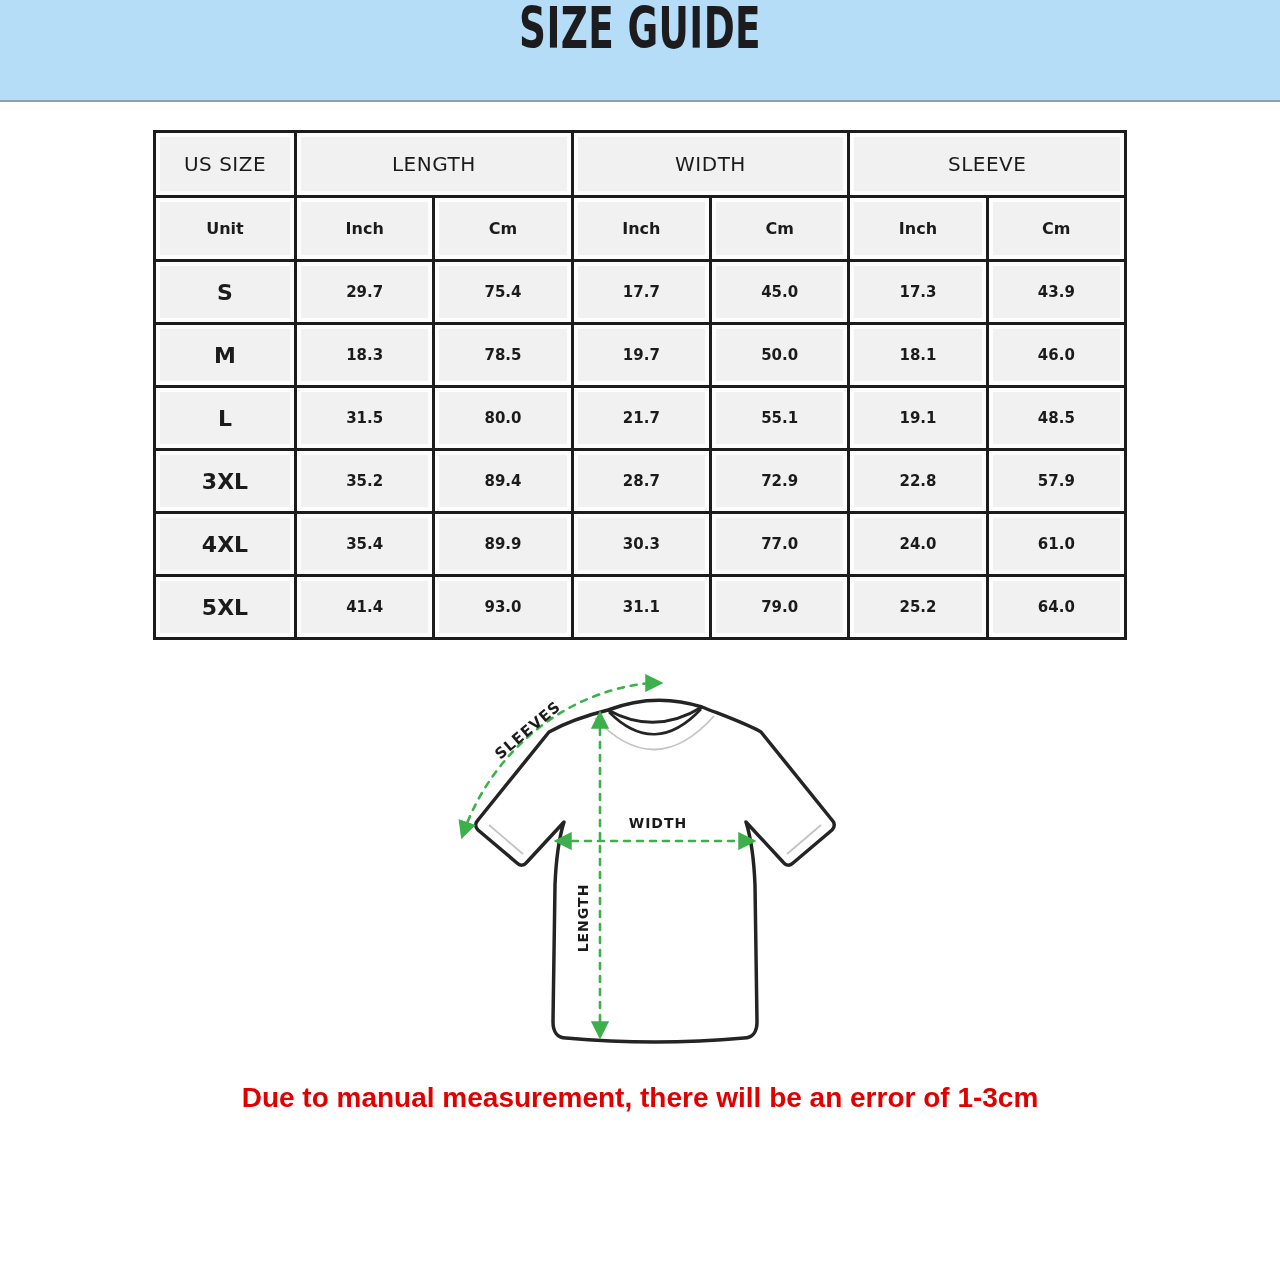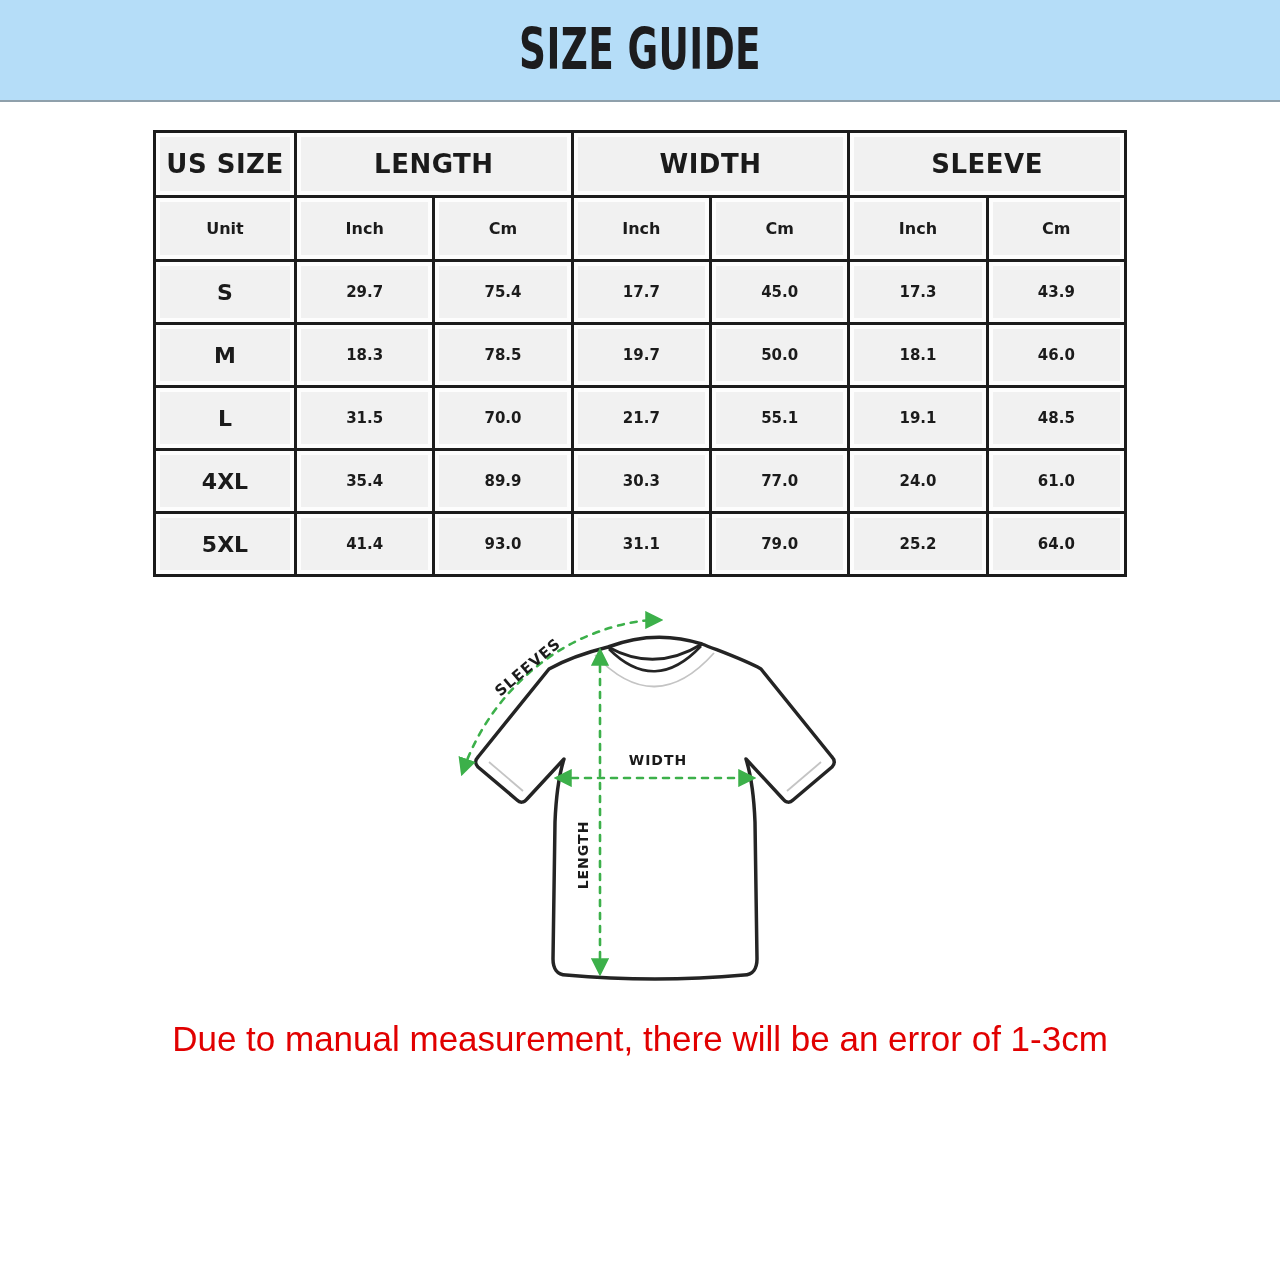--- a/index.html
+++ b/index.html
@@ -4,50 +4,50 @@
 <style>
   html,body { margin:0; padding:0; background:#ffffff; }
   .page {
     width:1280px; height:1280px; overflow:hidden; background:#ffffff;
     font-family:"DejaVu Sans","Liberation Sans",sans-serif;
     position:relative;
   }
   
   .banner {
     height:100px; background:#b5ddf8; border-bottom:2px solid #8fa0ab;
-    display:flex; align-items:center; justify-content:center;
+    display:flex; justify-content:center;
   }
   .banner .title {
     font-size:52px; font-weight:800; color:#1c1c1e; white-space:nowrap;
     transform:scale(0.72,1.08); letter-spacing:0.5px;
   }
   
   table.size-table {
     border-collapse:collapse; table-layout:fixed;
     width:974px; margin:28px auto 0;
   }
   .size-table th, .size-table td {
     border:3px solid #1c1c1c;
     background:#f1f1f1;
     box-shadow: inset 0 0 0 4px #fdfdfd;
     text-align:center; vertical-align:middle;
     color:#1b1b1b;
     padding:0;
   }
-  .size-table thead tr.group th { height:62px; font-size:26px; font-weight:700; letter-spacing:0.5px; }
+  .size-table thead tr.group th { height:62px; font-size:20px; font-weight:400; letter-spacing:0.5px; }
   .size-table thead tr.units th { height:61px; font-size:16px; font-weight:700; }
   .size-table tbody td { height:60px; font-size:15px; font-weight:600; }
   .size-table tbody td.size-col { font-weight:800; font-size:22px; }
   
   .diagram { text-align:center; margin-top:30px; margin-left:30px; }
   
   .footnote {
     margin-top:8px; text-align:center;
     font-family:"Liberation Sans","DejaVu Sans",sans-serif;
-    font-size:35px; font-weight:400; color:#e10000;
+    font-size:28px; font-weight:700; color:#e10000;
   }
 </style>
 </head>
 <body>
 
 <div class="page">
 
   <div class="banner">
     <span class="title">SIZE GUIDE</span>
   </div>
@@ -94,25 +94,34 @@
           <td>18.3</td>
           <td>78.5</td>
           <td>19.7</td>
           <td>50.0</td>
           <td>18.1</td>
           <td>46.0</td>
         </tr>
         <tr>
           <td class="size-col">L</td>
           <td>31.5</td>
-          <td>70.0</td>
+          <td>80.0</td>
           <td>21.7</td>
           <td>55.1</td>
           <td>19.1</td>
           <td>48.5</td>
+        </tr>
+        <tr>
+          <td class="size-col">3XL</td>
+          <td>35.2</td>
+          <td>89.4</td>
+          <td>28.7</td>
+          <td>72.9</td>
+          <td>22.8</td>
+          <td>57.9</td>
         </tr>
         <tr>
           <td class="size-col">4XL</td>
           <td>35.4</td>
           <td>89.9</td>
           <td>30.3</td>
           <td>77.0</td>
           <td>24.0</td>
           <td>61.0</td>
         </tr>

